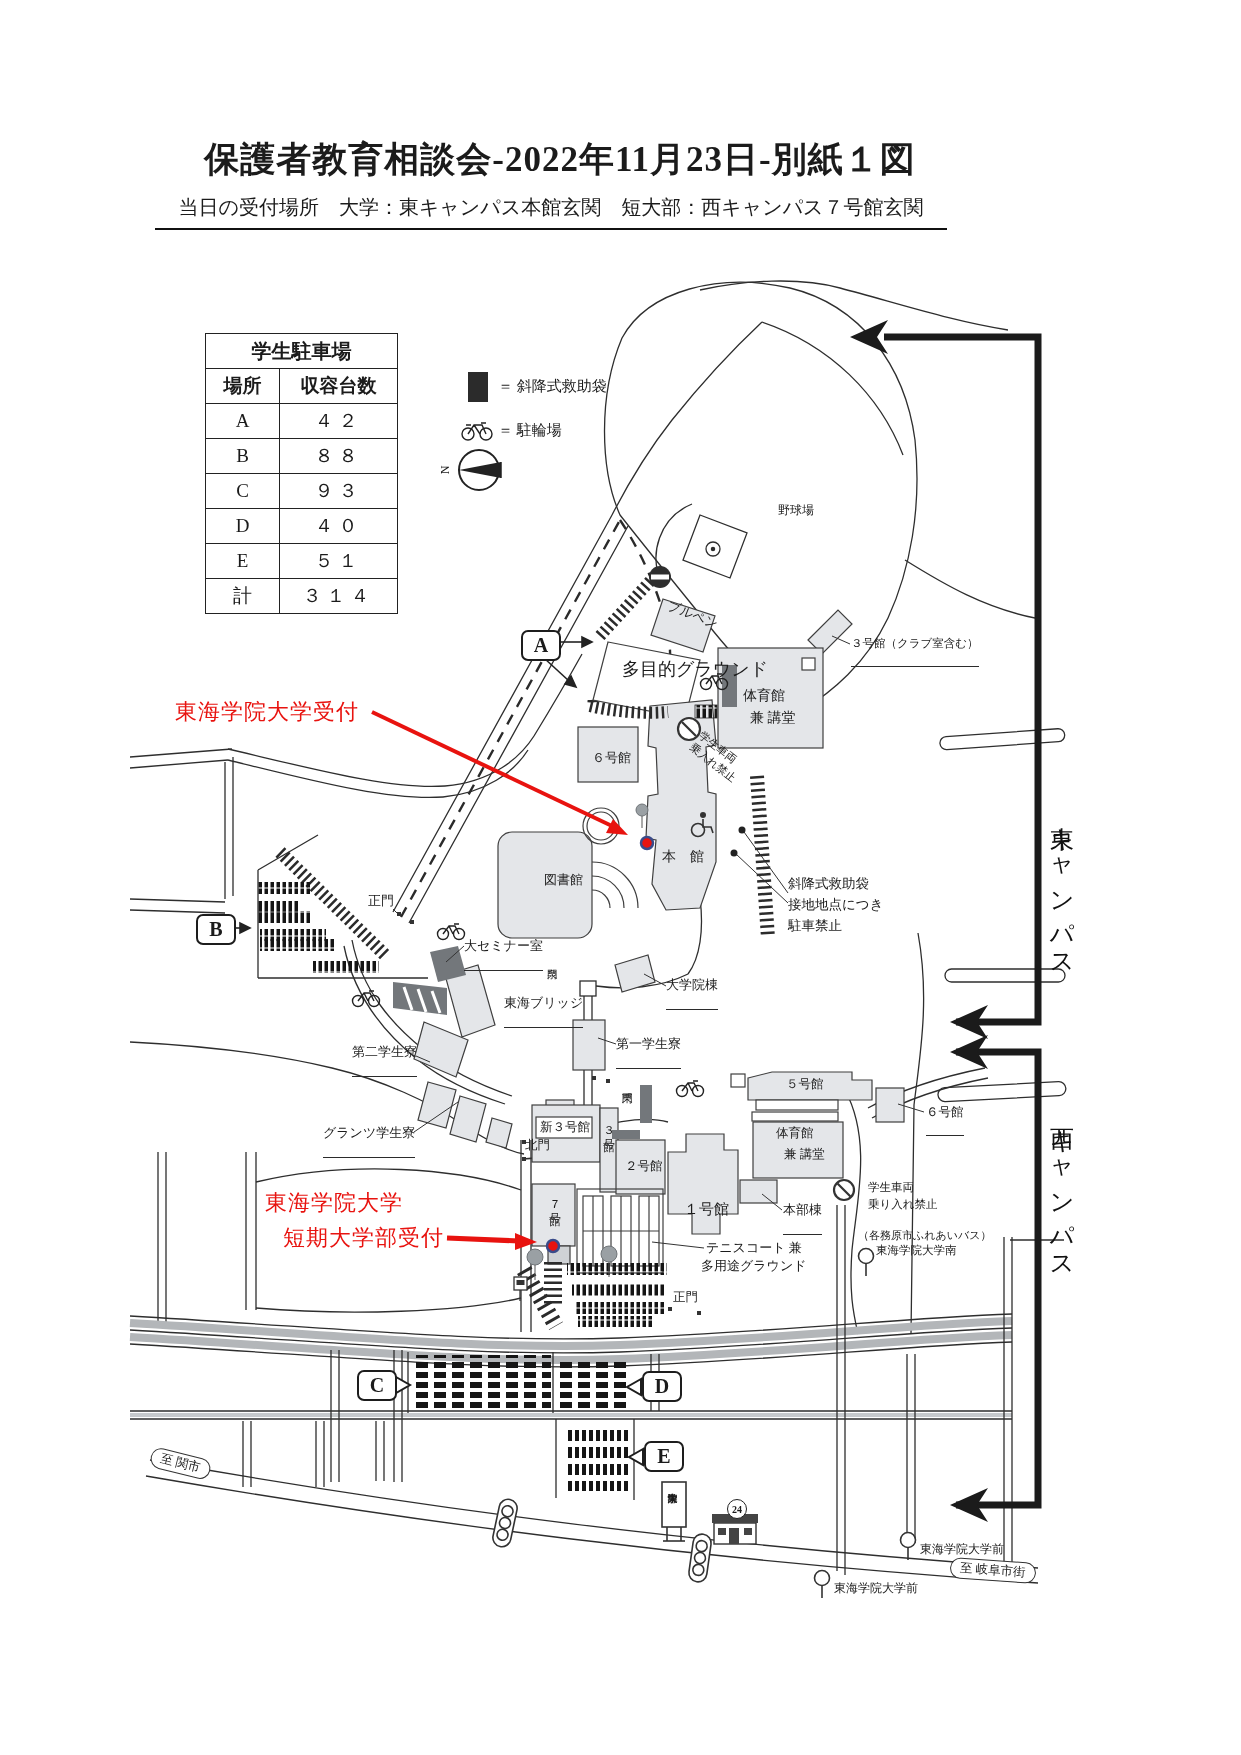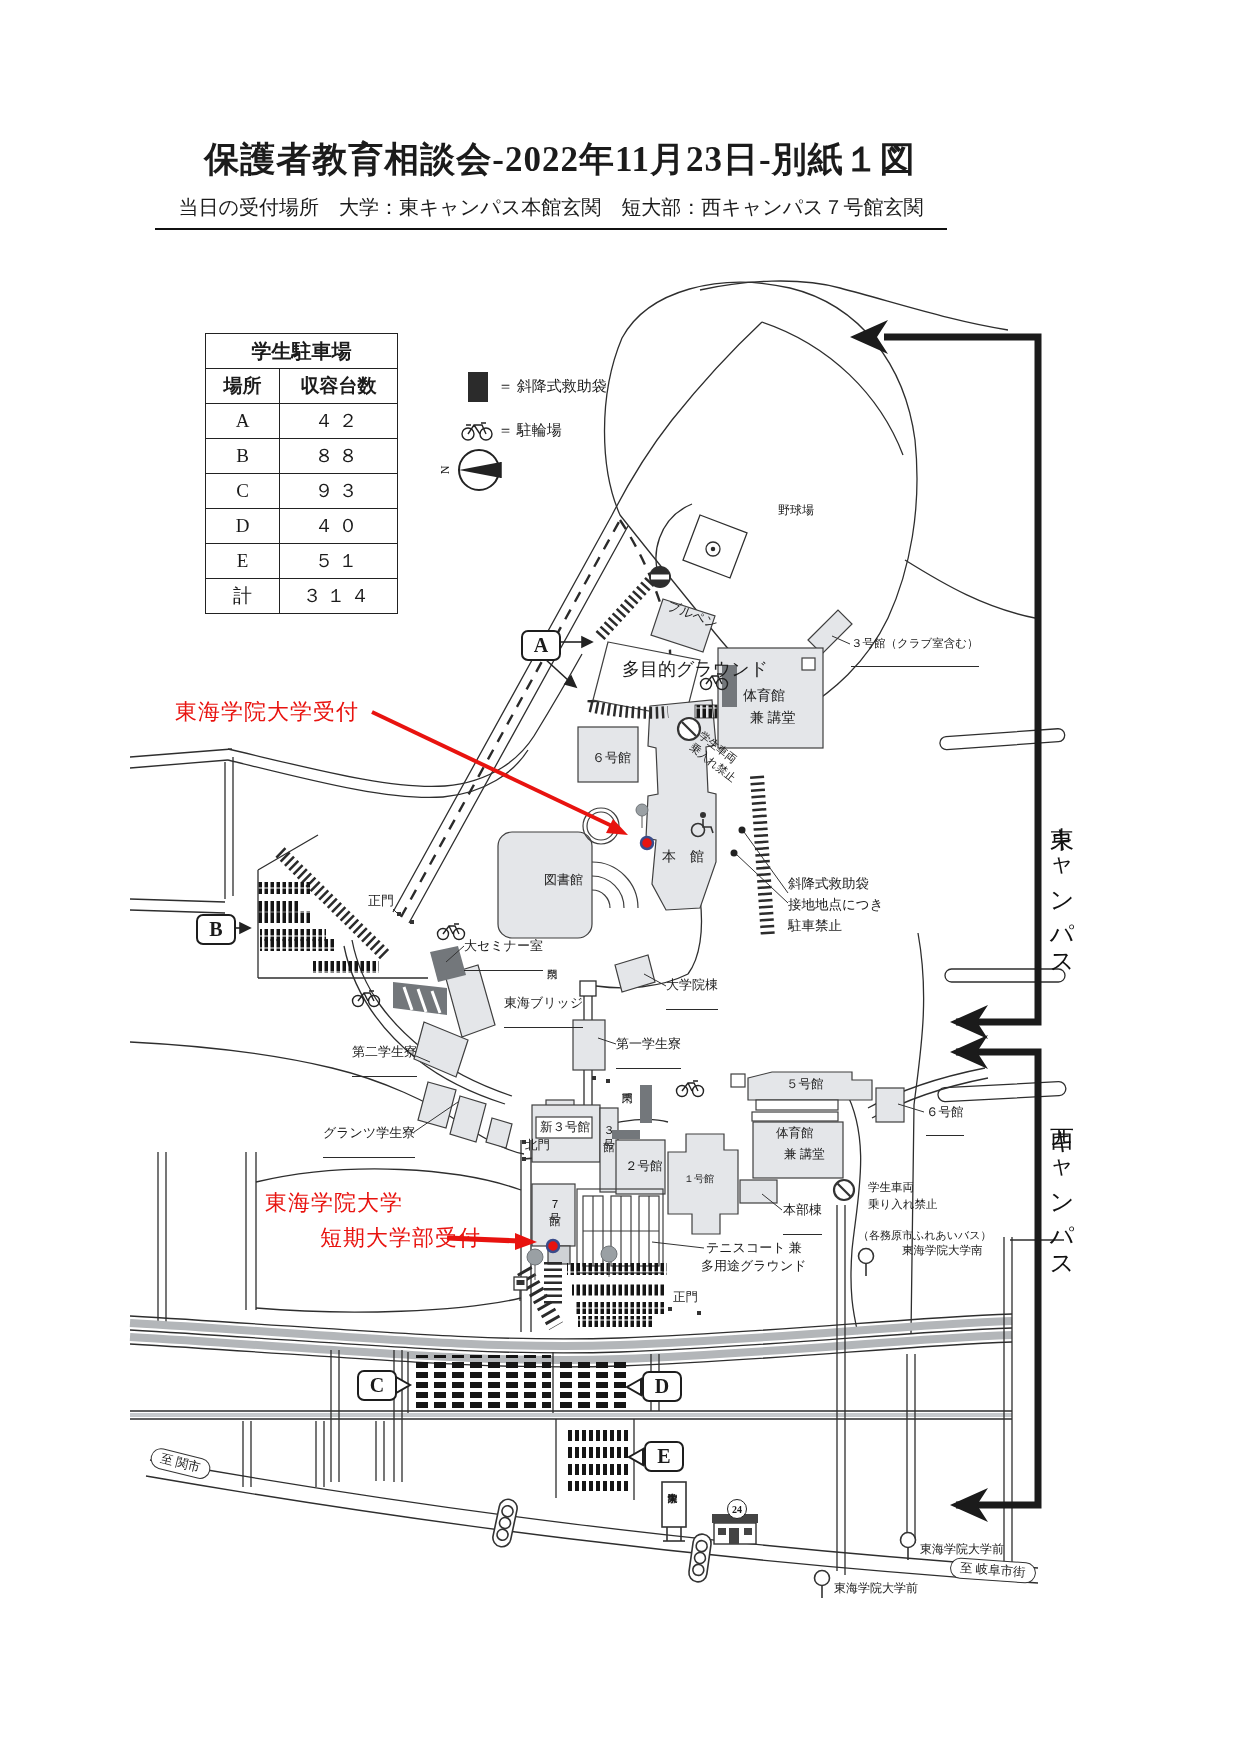--- a/index.html
+++ b/index.html
@@ -401,21 +401,21 @@
 <div class="pbox" style="left:196px;top:914px;">B</div>
 <div class="pbox" style="left:357px;top:1370px;">C</div>
 <div class="pbox" style="left:642px;top:1371px;">D</div>
 <div class="pbox" style="left:644px;top:1441px;">E</div>
 
 <div class="campus" style="left:1046px;top:808px;">東キャンパス</div>
 <div class="campus" style="left:1046px;top:1110px;">西キャンパス</div>
 
 <div class="lbl red" style="left:175px;top:698px;font-size:22px;letter-spacing:1px;">東海学院大学受付</div>
 <div class="lbl red" style="left:265px;top:1189px;font-size:22px;letter-spacing:1px;">東海学院大学</div>
-<div class="lbl red" style="left:283px;top:1224px;font-size:22px;letter-spacing:1px;margin-left:37px;">短期大学部受付</div>
+<div class="lbl red" style="left:283px;top:1224px;font-size:22px;letter-spacing:1px;">短期大学部受付</div>
 
 <div class="lbl" style="left:778px;top:503px;font-size:12px;">野球場</div>
 <div class="lbl" style="left:666px;top:607px;font-size:13px;transform:rotate(22deg);">ブルペン</div>
 <div class="lbl u" style="left:851px;top:636px;font-size:11.5px;">３号館（クラブ室含む）</div>
 <div class="lbl" style="left:622px;top:658px;font-size:18px;">多目的グラウンド</div>
 <div class="lbl" style="left:743px;top:687px;font-size:14px;">体育館</div>
 <div class="lbl" style="left:750px;top:709px;font-size:14px;">兼 講堂</div>
 <div class="lbl" style="left:592px;top:750px;font-size:13px;">６号館</div>
 <div class="lbl" style="left:690px;top:742px;font-size:11px;transform:rotate(38deg);line-height:1.35;">
       <div>学生車両</div>
@@ -434,33 +434,33 @@
 <div class="lbl u" style="left:504px;top:995px;font-size:13px;">東海ブリッジ</div>
 <div class="lbl u" style="left:616px;top:1036px;font-size:13px;">第一学生寮</div>
 <div class="lbl u" style="left:352px;top:1044px;font-size:13px;">第二学生寮</div>
 <div class="lbl u" style="left:323px;top:1125px;font-size:13px;">グランツ学生寮</div>
 <div class="lbl vt" style="left:545px;top:960px;font-size:10.5px;">泉門</div>
 <div class="lbl vt" style="left:620px;top:1083px;font-size:11px;">東門</div>
 <div class="lbl" style="left:525px;top:1137px;font-size:12.5px;">北門</div>
 <div class="lbl" style="left:540px;top:1119px;font-size:12.5px;">新３号館</div>
 <div class="lbl vt" style="left:601px;top:1118px;font-size:11.5px;">３号館</div>
 <div class="lbl" style="left:625px;top:1158px;font-size:12.5px;">２号館</div>
-<div class="lbl" style="left:684px;top:1172px;font-size:10px;">１号館</div>
+<div class="lbl" style="left:684px;top:1200px;font-size:15px;">１号館</div>
 <div class="lbl" style="left:786px;top:1076px;font-size:12.5px;">５号館</div>
 <div class="lbl u" style="left:926px;top:1104px;font-size:12.5px;">６号館</div>
 <div class="lbl" style="left:776px;top:1125px;font-size:12.5px;">体育館</div>
 <div class="lbl" style="left:784px;top:1146px;font-size:12.5px;">兼 講堂</div>
 <div class="lbl u" style="left:783px;top:1202px;font-size:13px;">本部棟</div>
 <div class="lbl vt" style="left:547px;top:1192px;font-size:11.5px;">７号館</div>
 <div class="lbl" style="left:868px;top:1179px;font-size:11.5px;line-height:1.5;">
       <div>学生車両</div>
       <div>乗り入れ禁止</div>
     </div>
 <div class="lbl" style="left:858px;top:1228px;font-size:11px;">（各務原市ふれあいバス）</div>
-<div class="lbl" style="left:876px;top:1243px;font-size:11.5px;margin-left:26px;">東海学院大学南</div>
+<div class="lbl" style="left:876px;top:1243px;font-size:11.5px;">東海学院大学南</div>
 <div class="lbl" style="left:706px;top:1240px;font-size:13px;">テニスコート 兼</div>
 <div class="lbl" style="left:701px;top:1258px;font-size:13px;">多用途グラウンド</div>
 <div class="lbl" style="left:673px;top:1289px;font-size:12.5px;">正門</div>
 <div class="caps" style="left:150px;top:1453px;transform:rotate(14deg);">至 関市</div>
 <div class="caps" style="left:950px;top:1560px;transform:rotate(4deg);">至 岐阜市街</div>
 <div class="lbl" style="left:920px;top:1542px;font-size:12px;">東海学院大学前</div>
 <div class="lbl" style="left:834px;top:1581px;font-size:12px;">東海学院大学前</div>
 <div class="lbl vt" style="left:666px;top:1485px;font-size:10px;letter-spacing:0;">東海学院大学</div>
 <div class="circ24" style="left:727px;top:1499px;">24</div>
 

